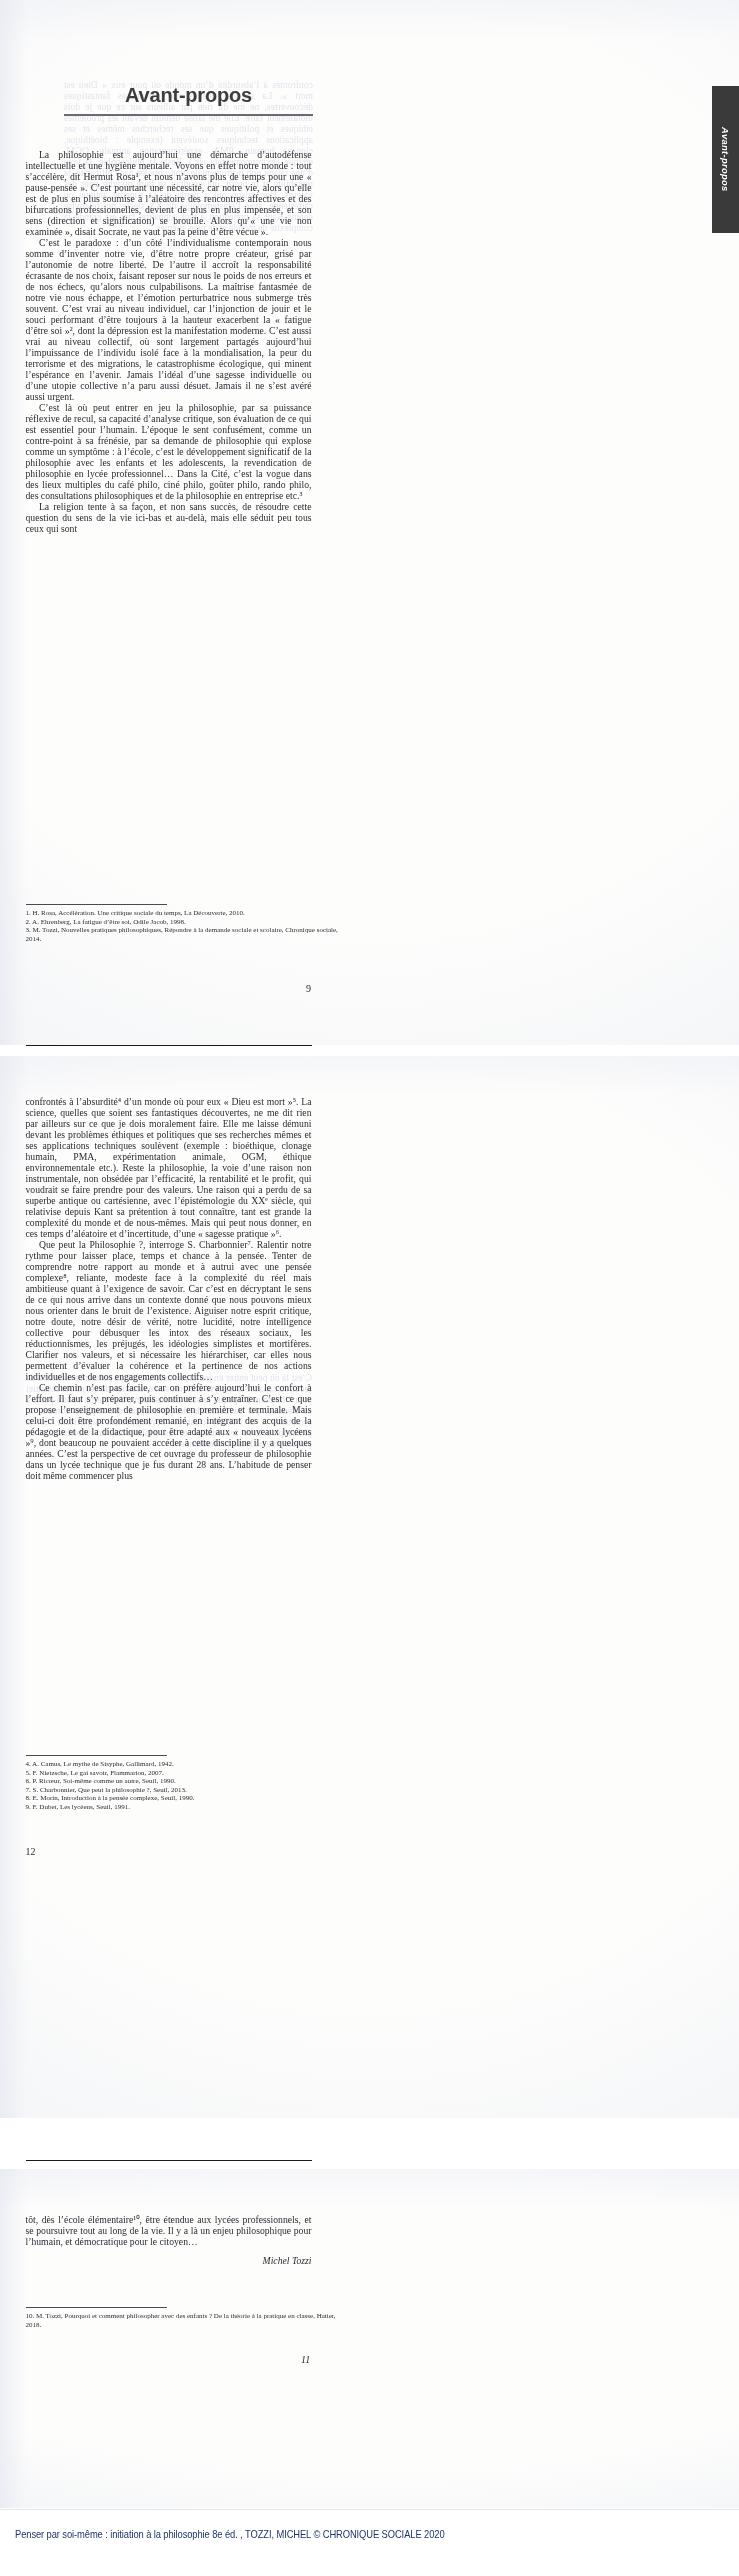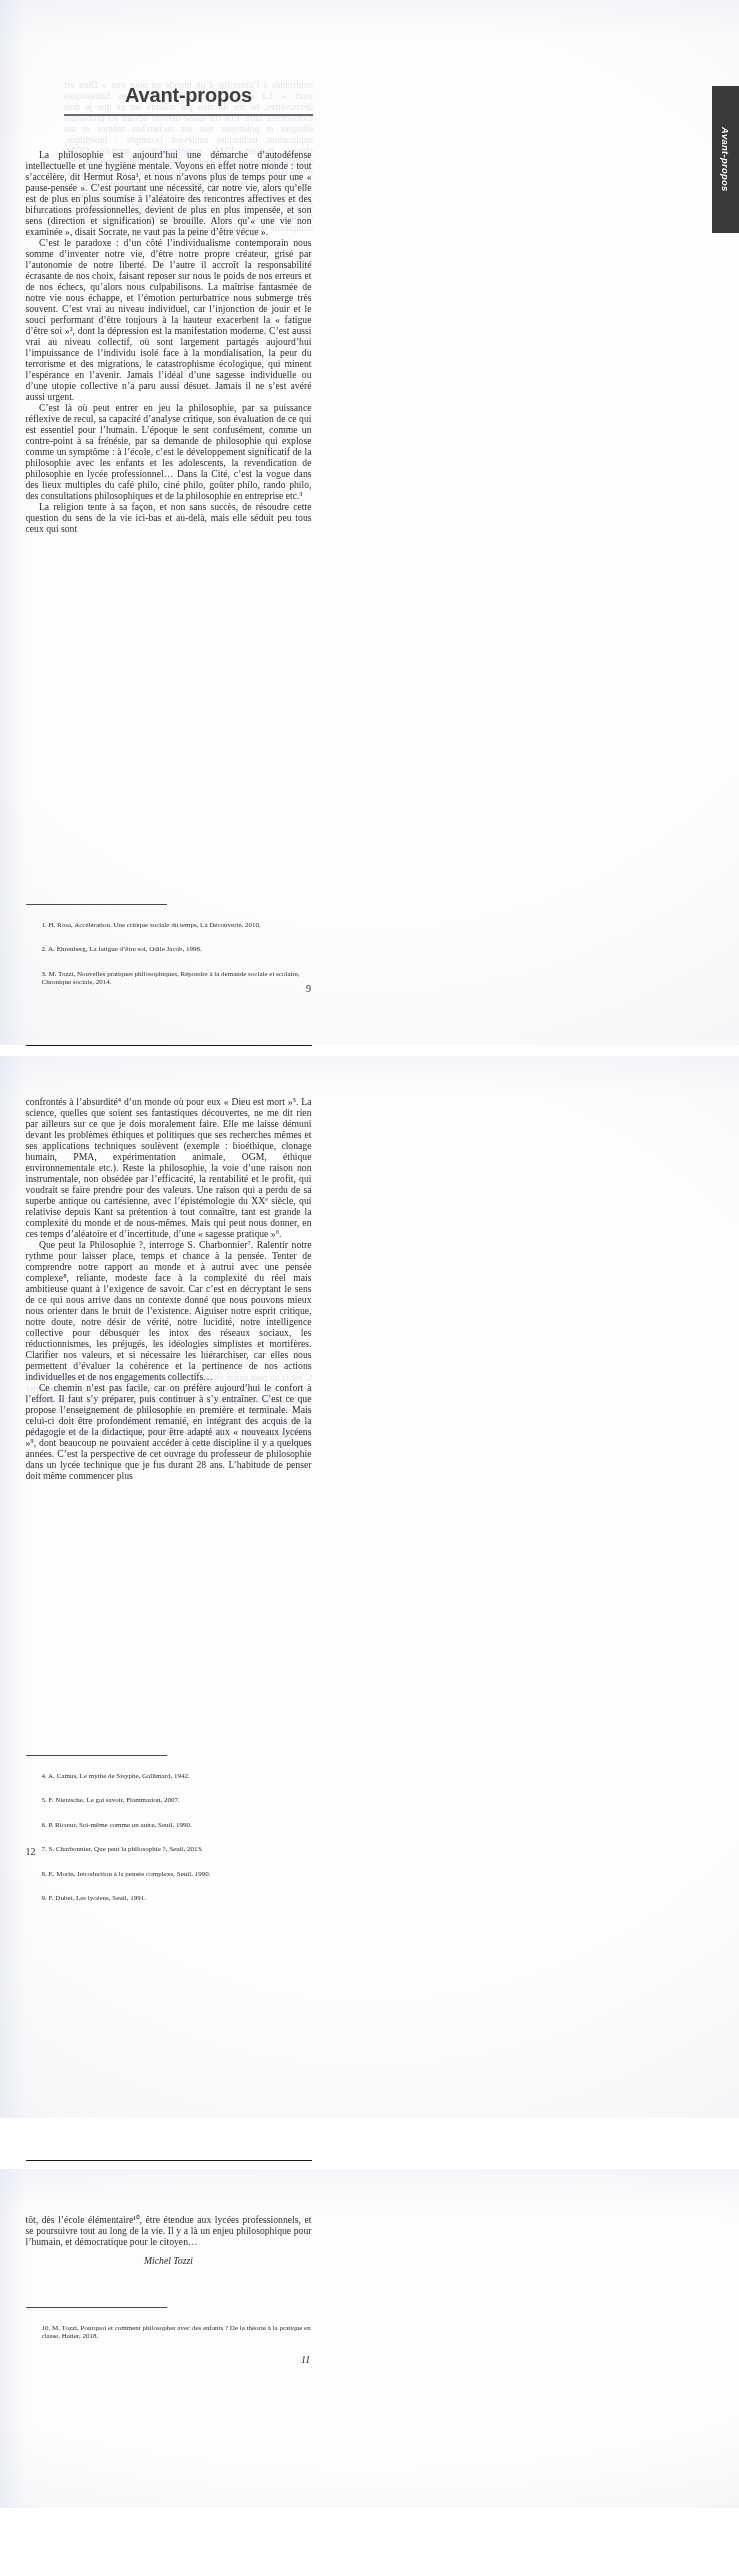--- a/index.html
+++ b/index.html
@@ -31,27 +31,27 @@
 
   
   .col{position:absolute;color:#2b2b33;text-align:justify;
      font-size:9.7px;line-height:11px;hyphens:none;}
   .col p{margin:0;text-indent:13.4px;}
   .col p.noind{text-indent:0;}
 
   
   .fn-rule{height:0.7px;background:#4a4a52;width:141px;}
   .footnotes{font-size:7px;line-height:8.5px;color:#2b2b33;margin-top:4.7px;}
-  .footnotes div{margin:16px;}
+  .footnotes div{margin:0;}
 
   
   .folio{position:absolute;font-size:10px;color:#2b2b33;}
 
   
-  .signature{text-align:center;font-style:italic;font-size:9.7px;color:#2b2b33;}
+  .signature{text-align:right;font-style:italic;font-size:9.7px;color:#2b2b33;}
 
   
   .ghost{position:absolute;color:#b9bed8;opacity:.40;
      transform:scaleX(-1);font-size:9.7px;line-height:11px;
      text-align:justify;pointer-events:none;user-select:none;filter:blur(0.2px);}
 
   
   .footer-band{position:absolute;left:0;width:739px;background:#ffffff;
      border-top:0.7px solid #e3e3e8;}
   .footer-text{font-family:"Liberation Sans",sans-serif;
@@ -150,15 +150,18 @@
         <div class="fn-rule"></div>
         <div class="footnotes">
           <div>10. M. Tozzi, Pourquoi et comment philosopher avec des enfants ? De la théorie à la pratique en classe, Hatier, 2018.</div>
         </div>
       </div>
 
       <div class="folio" style="left:301px;top:185px;font-style:italic;">11</div>
     </div>
   </div>
 
+  <div class="footer-band" style="top:2509px;height:67px;">
+    <div class="footer-text" style="position:absolute;left:15px;top:17.5px;">Penser par soi-même : initiation à la philosophie 8e éd. , TOZZI, MICHEL © CHRONIQUE SOCIALE 2020</div>
+  </div>
 
 </div>
 
 
 </body></html>

